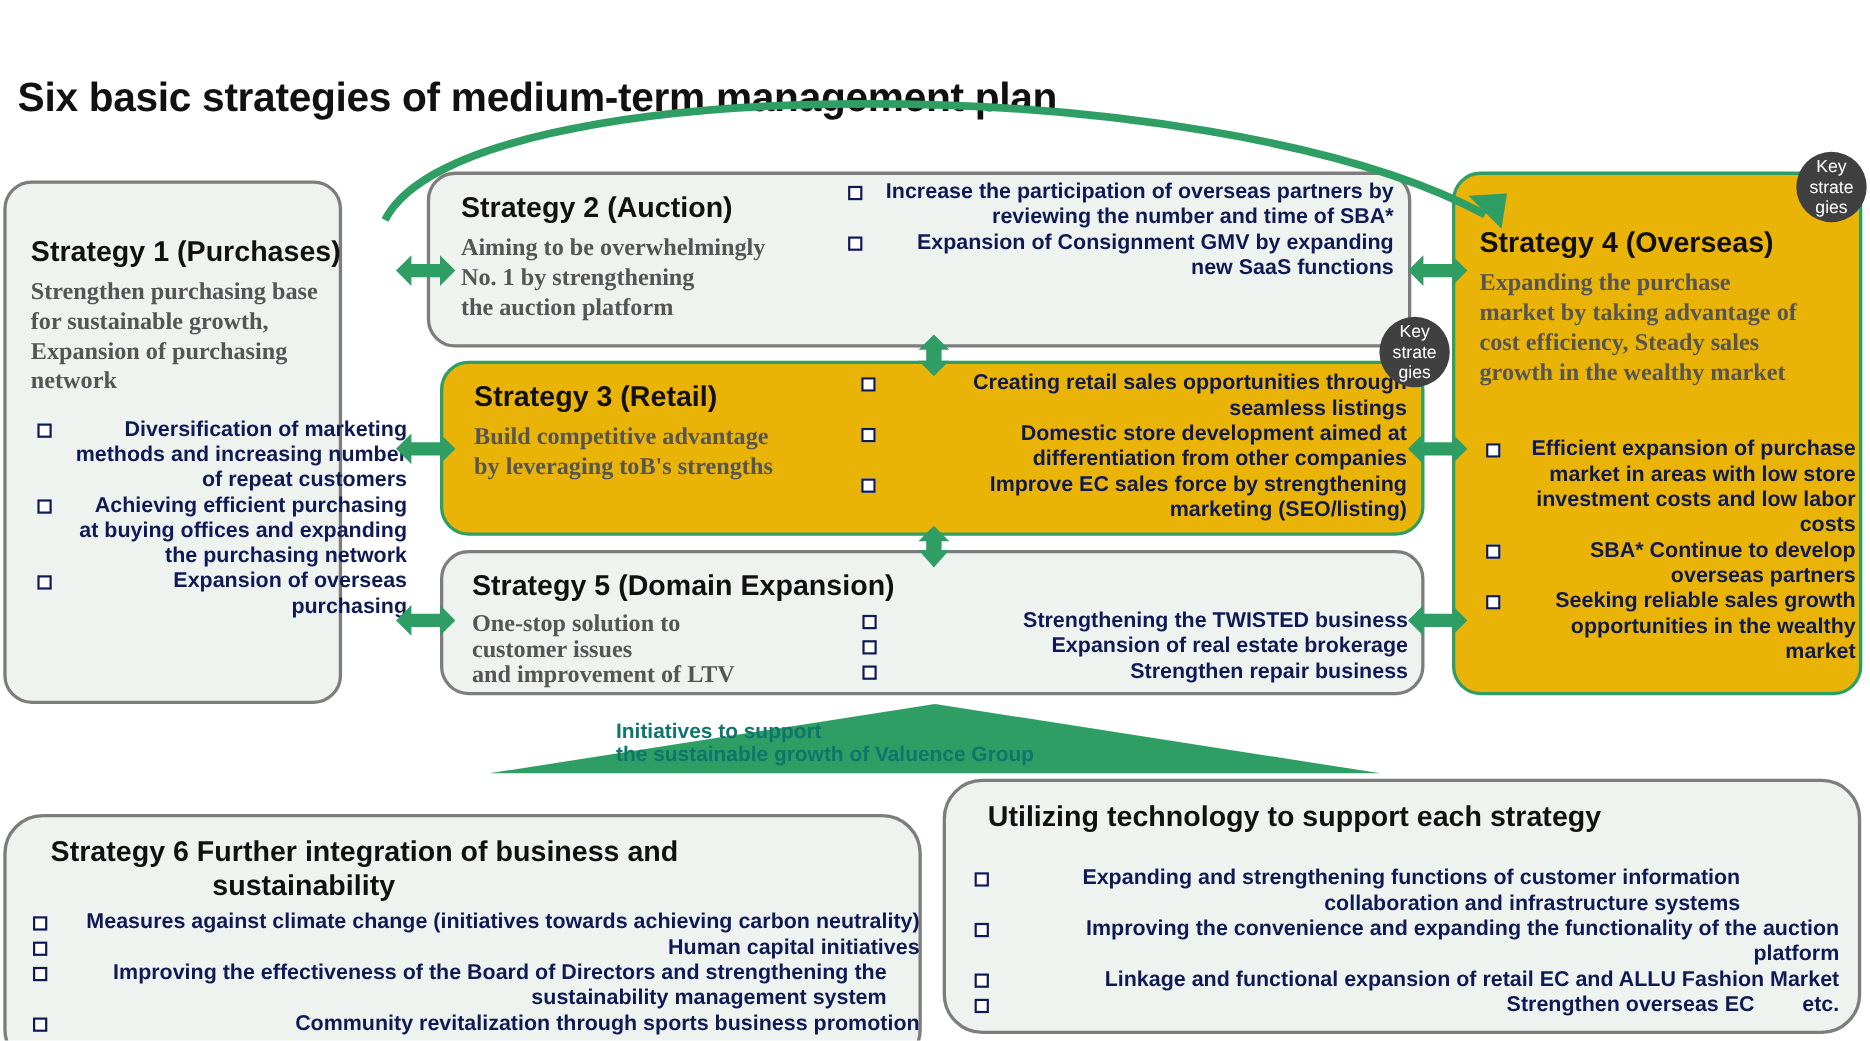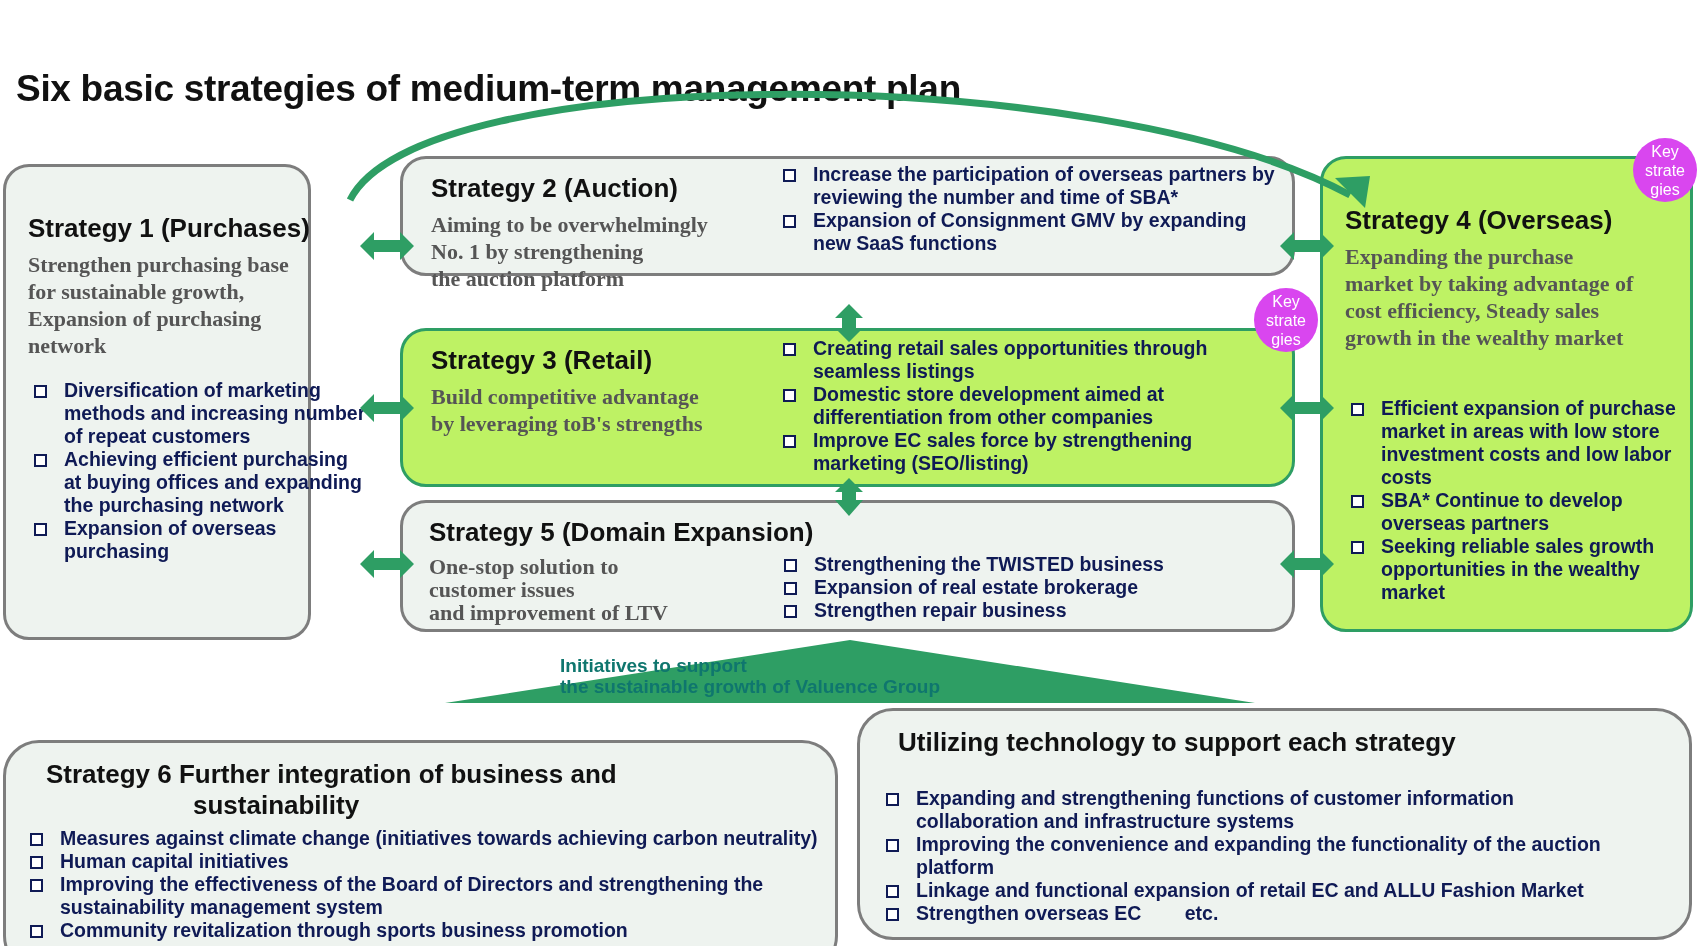--- a/index.html
+++ b/index.html
@@ -2,28 +2,28 @@
 <html><head>
 <meta charset="utf-8">
 <style>
   html, body { margin:0; padding:0; background:#ffffff; }
   body { width:1700px; height:946px; position:relative; overflow:hidden;
          font-family:"Liberation Sans", sans-serif; }
   .abs { position:absolute; }
   .title { left:16px; top:68px; font-size:37px; font-weight:bold; color:#111; letter-spacing:-0.3px; white-space:nowrap; }
   .box { position:absolute; box-sizing:border-box; border-radius:26px; }
   .box.gray { background:#eef3ef; border:3px solid #7d7d7d; }
-  .box.green { background:#bef264; border:3px solid #2e9e64; }
+  .box.green { background:#eab308; border:3px solid #2e9e64; }
   .hdr { position:absolute; font-weight:bold; color:#111; white-space:nowrap; }
   .sub { position:absolute; font-weight:bold; color:#555; line-height:27px; font-size:22px;font-family:Liberation Serif, serif; }
   ul.b { position:absolute; margin:0; padding:0; list-style:none; font-weight:bold; color:#0f1a55; }
-  ul.b li { position:relative; padding-left:34px; }
+  ul.b li { position:relative; padding-left:34px;text-align:right; }
   ul.b li::before { content:""; position:absolute; left:4px; top:6px; width:9px; height:9px; border:2.5px solid #0f1a55; background:#fff; }
   .lh23 li { font-size:19.5px; line-height:23px; }
-  .badge { position:absolute; width:64px; height:64px; border-radius:50%; background:#d946ef;
+  .badge { position:absolute; width:64px; height:64px; border-radius:50%; background:#404040;
            color:#fff; font-size:16px; line-height:19px; text-align:center; box-sizing:border-box; padding-top:4px; }
   .badge span { display:block; }
   svg.ov { position:absolute; left:0; top:0; }
   .tri-text { position:absolute; left:560px; top:655px; width:580px; color:#0f766e;
               font-weight:bold; font-size:19px; line-height:21px; }
 </style>
 </head>
 <body>
 
 <div class="abs title">Six basic strategies of medium-term management plan</div>
@@ -36,21 +36,21 @@
     <div>Expansion of purchasing</div>
     <div>network</div>
   </div>
   <ul class="b lh23" style="left:24px; top:212px; width:340px;">
     <li>Diversification of marketing methods and increasing number of repeat customers</li>
     <li>Achieving efficient purchasing at buying offices and expanding the purchasing network</li>
     <li>Expansion of overseas purchasing</li>
   </ul>
 </div>
 
-<div class="box gray" style="left:400px; top:156px; width:895px; height:120px;">
+<div class="box gray" style="left:388px; top:156px; width:895px; height:160px;">
   <div class="hdr" style="left:28px; top:14px; font-size:26px;">Strategy 2 (Auction)</div>
   <div class="sub" style="left:28px; top:52px; width:330px;">
     <div>Aiming to be overwhelmingly</div>
     <div>No. 1 by strengthening</div>
     <div>the auction platform</div>
   </div>
   <ul class="b lh23" style="left:376px; top:4px; width:500px;">
     <li>Increase the participation of overseas partners by reviewing the number and time of SBA*</li>
     <li>Expansion of Consignment GMV by expanding new SaaS functions</li>
   </ul>

